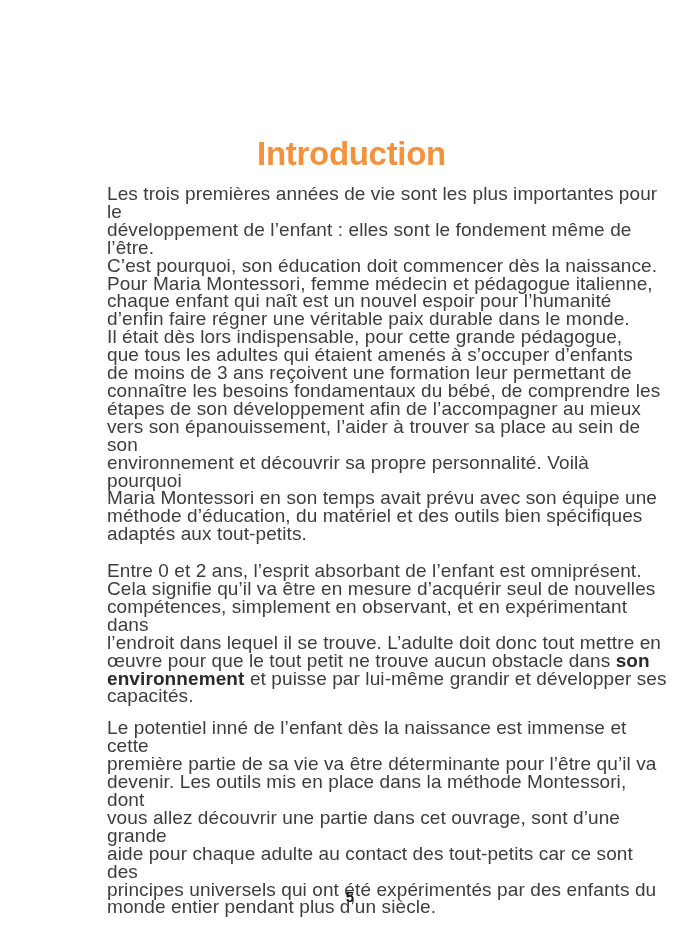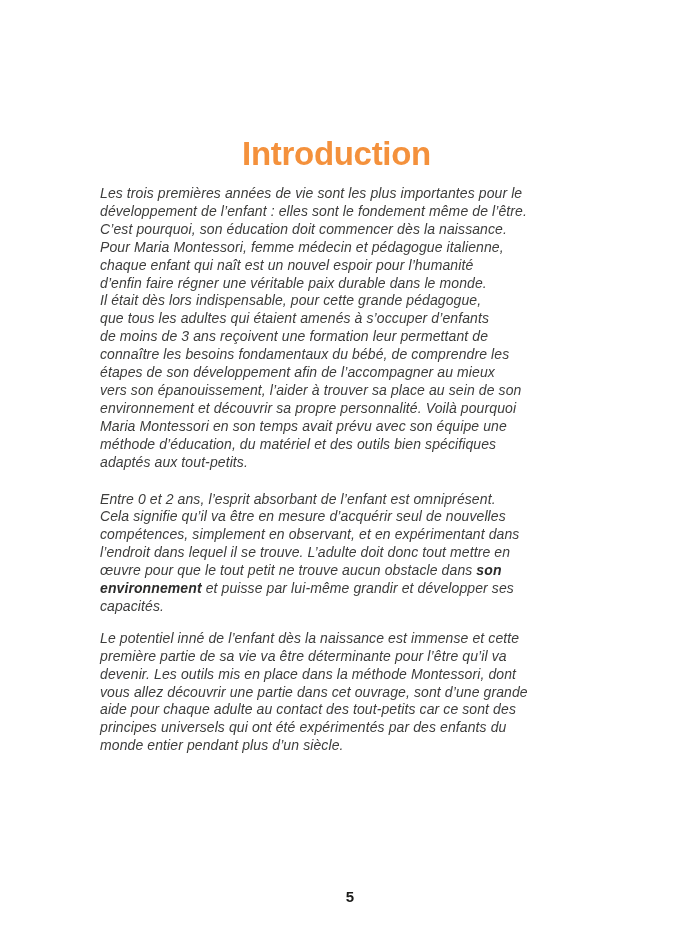--- a/index.html
+++ b/index.html
@@ -10,43 +10,42 @@
   .page {
     position: relative;
     width: 700px;
     height: 928px;
     background: #ffffff;
     overflow: hidden;
     font-family: "Liberation Sans", "DejaVu Sans", sans-serif;
   }
   .content {
     position: absolute;
-    left: 88px;
+    left: 103px;
     top: 0;
     width: 497px;
   }
   .chapter-title {
     margin: 136px 0 0 0;
     text-align: center;
     font-size: 33px;
     line-height: 36px;
     font-weight: bold;
     letter-spacing: -0.3px;
     color: #F4913C;
   }
   .body-para {
-    margin: 12px;
+    margin: 4px;
     white-space: pre-line;
     width: 560px;
-    font-size: 14px;
+    font-size: 19px;
     line-height: 17.9px;
     letter-spacing: 0.1px;
     color: #3D3D3C;
     font-weight: 400;
-    font-style: italic;
   }
   .para-intro   { margin-top: 13px; }
   .para-second  { margin-top: 19px; }
   .para-third   { margin-top: 14px; }
   .body-para strong {
     font-weight: bold;
     color: #2B2B2A;
   }
   .section-heading {
     margin: 23px 0 0 0;

